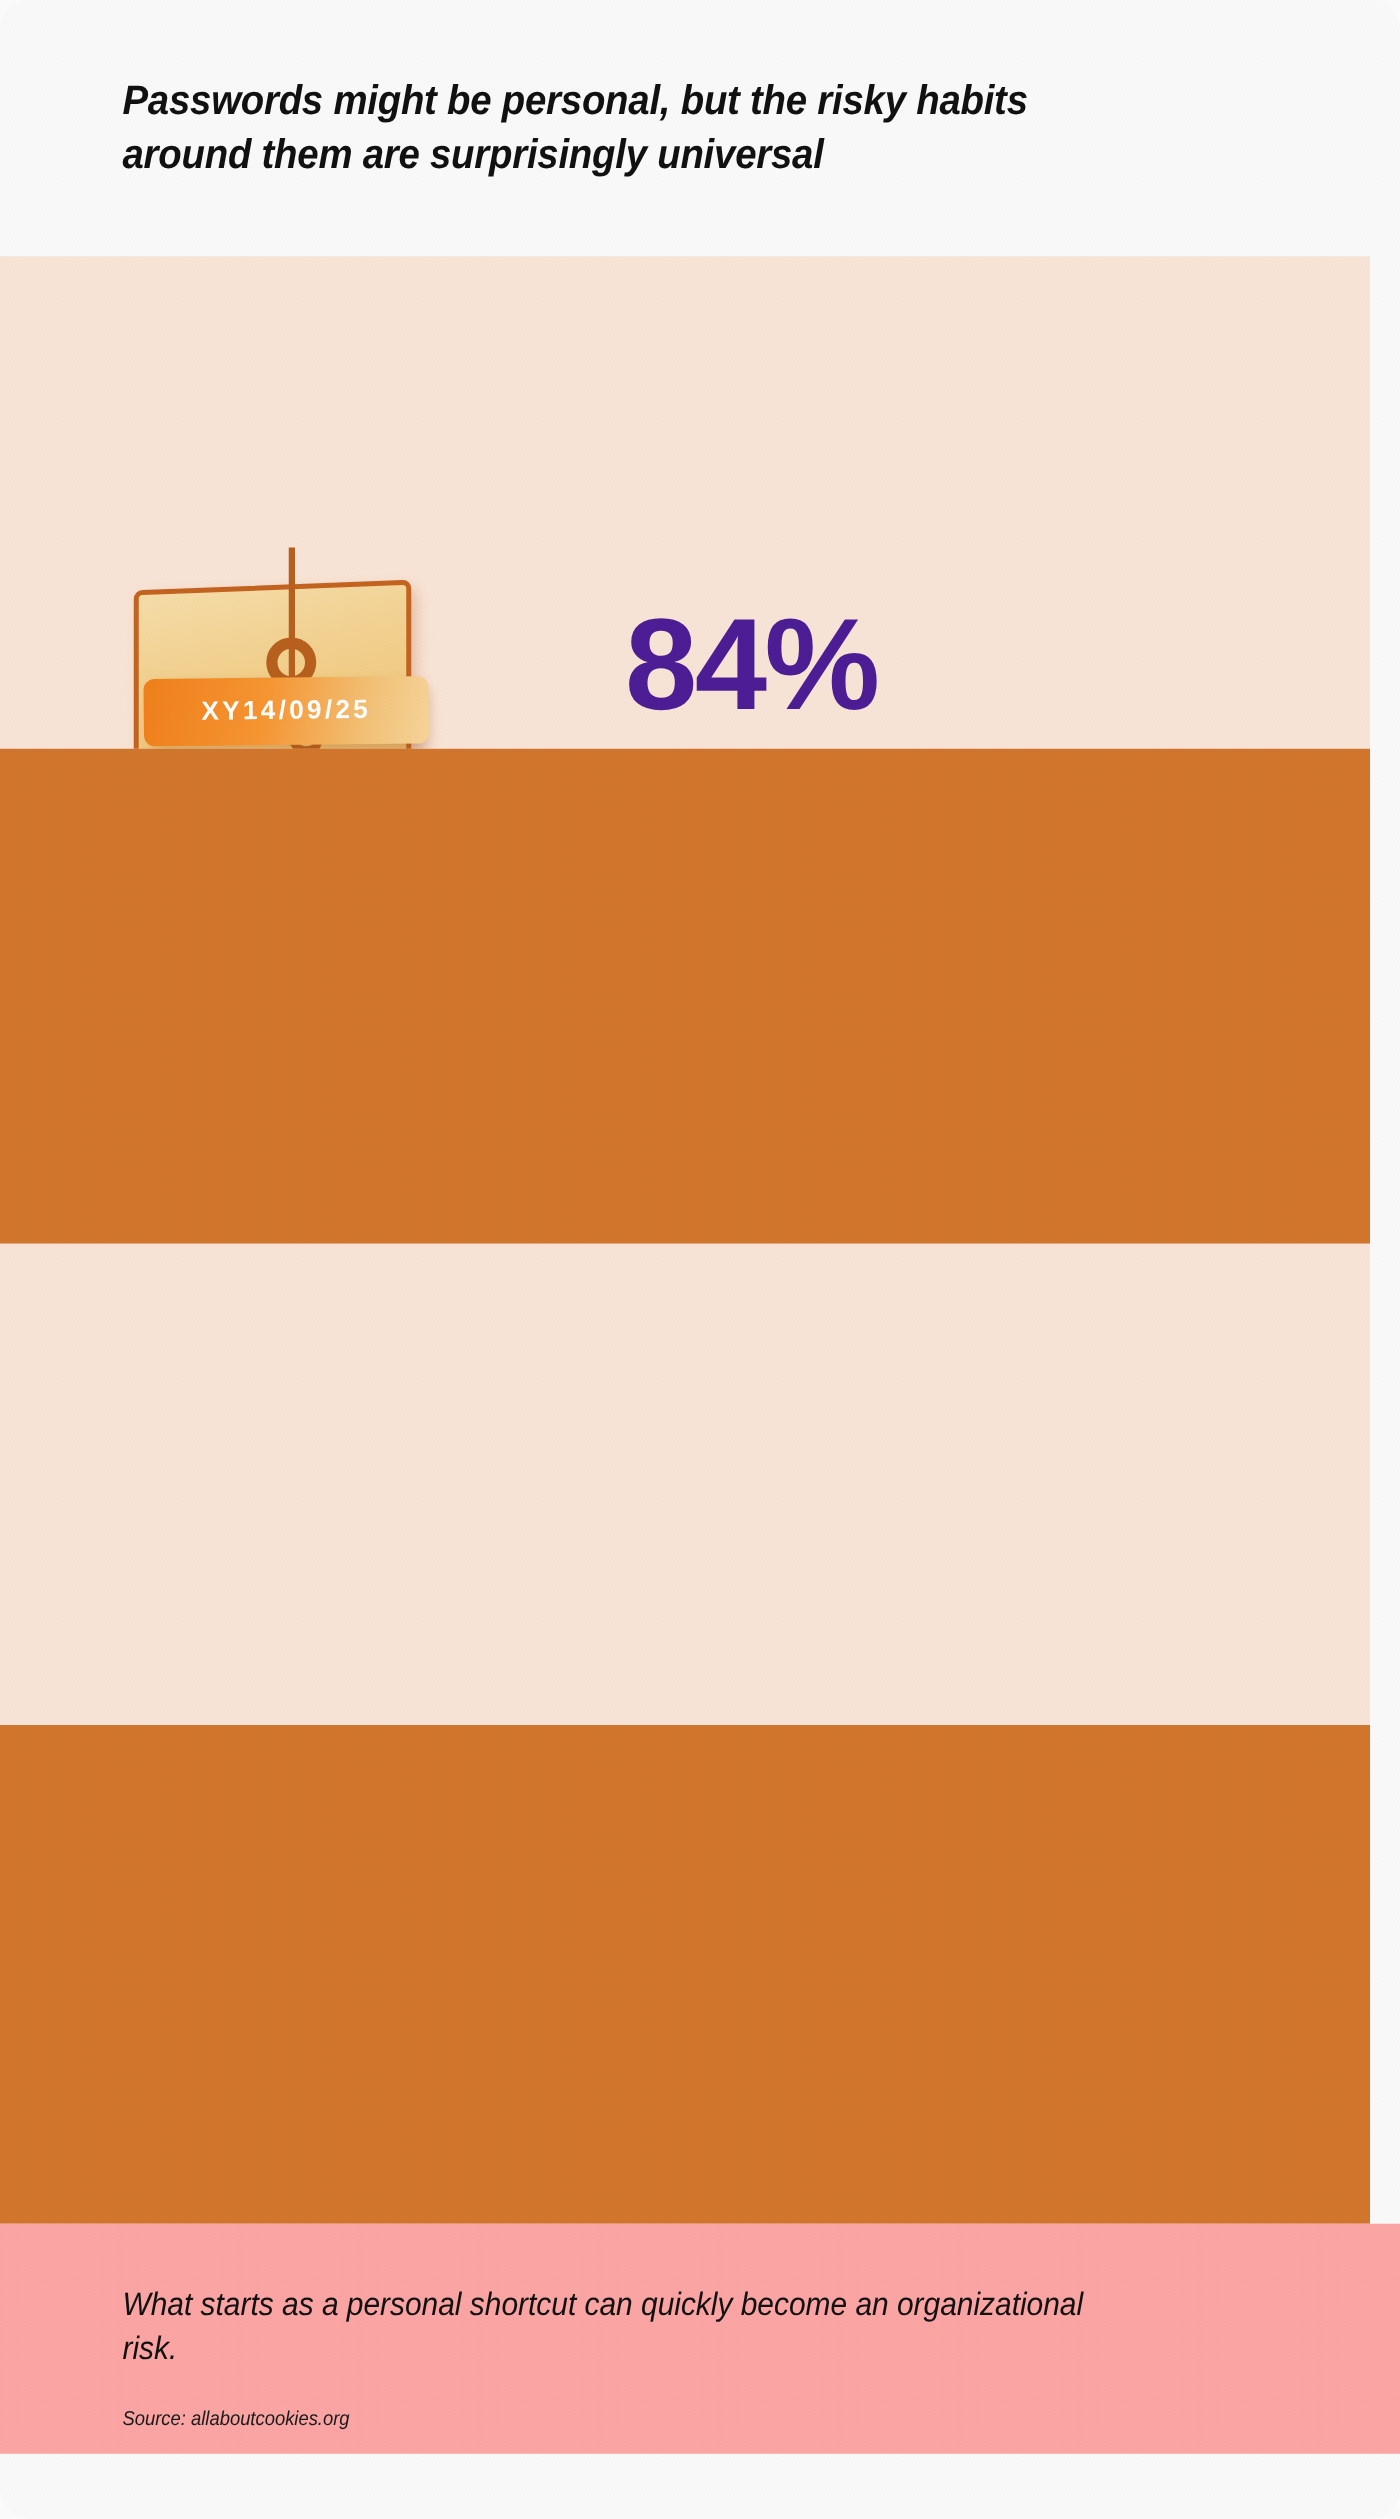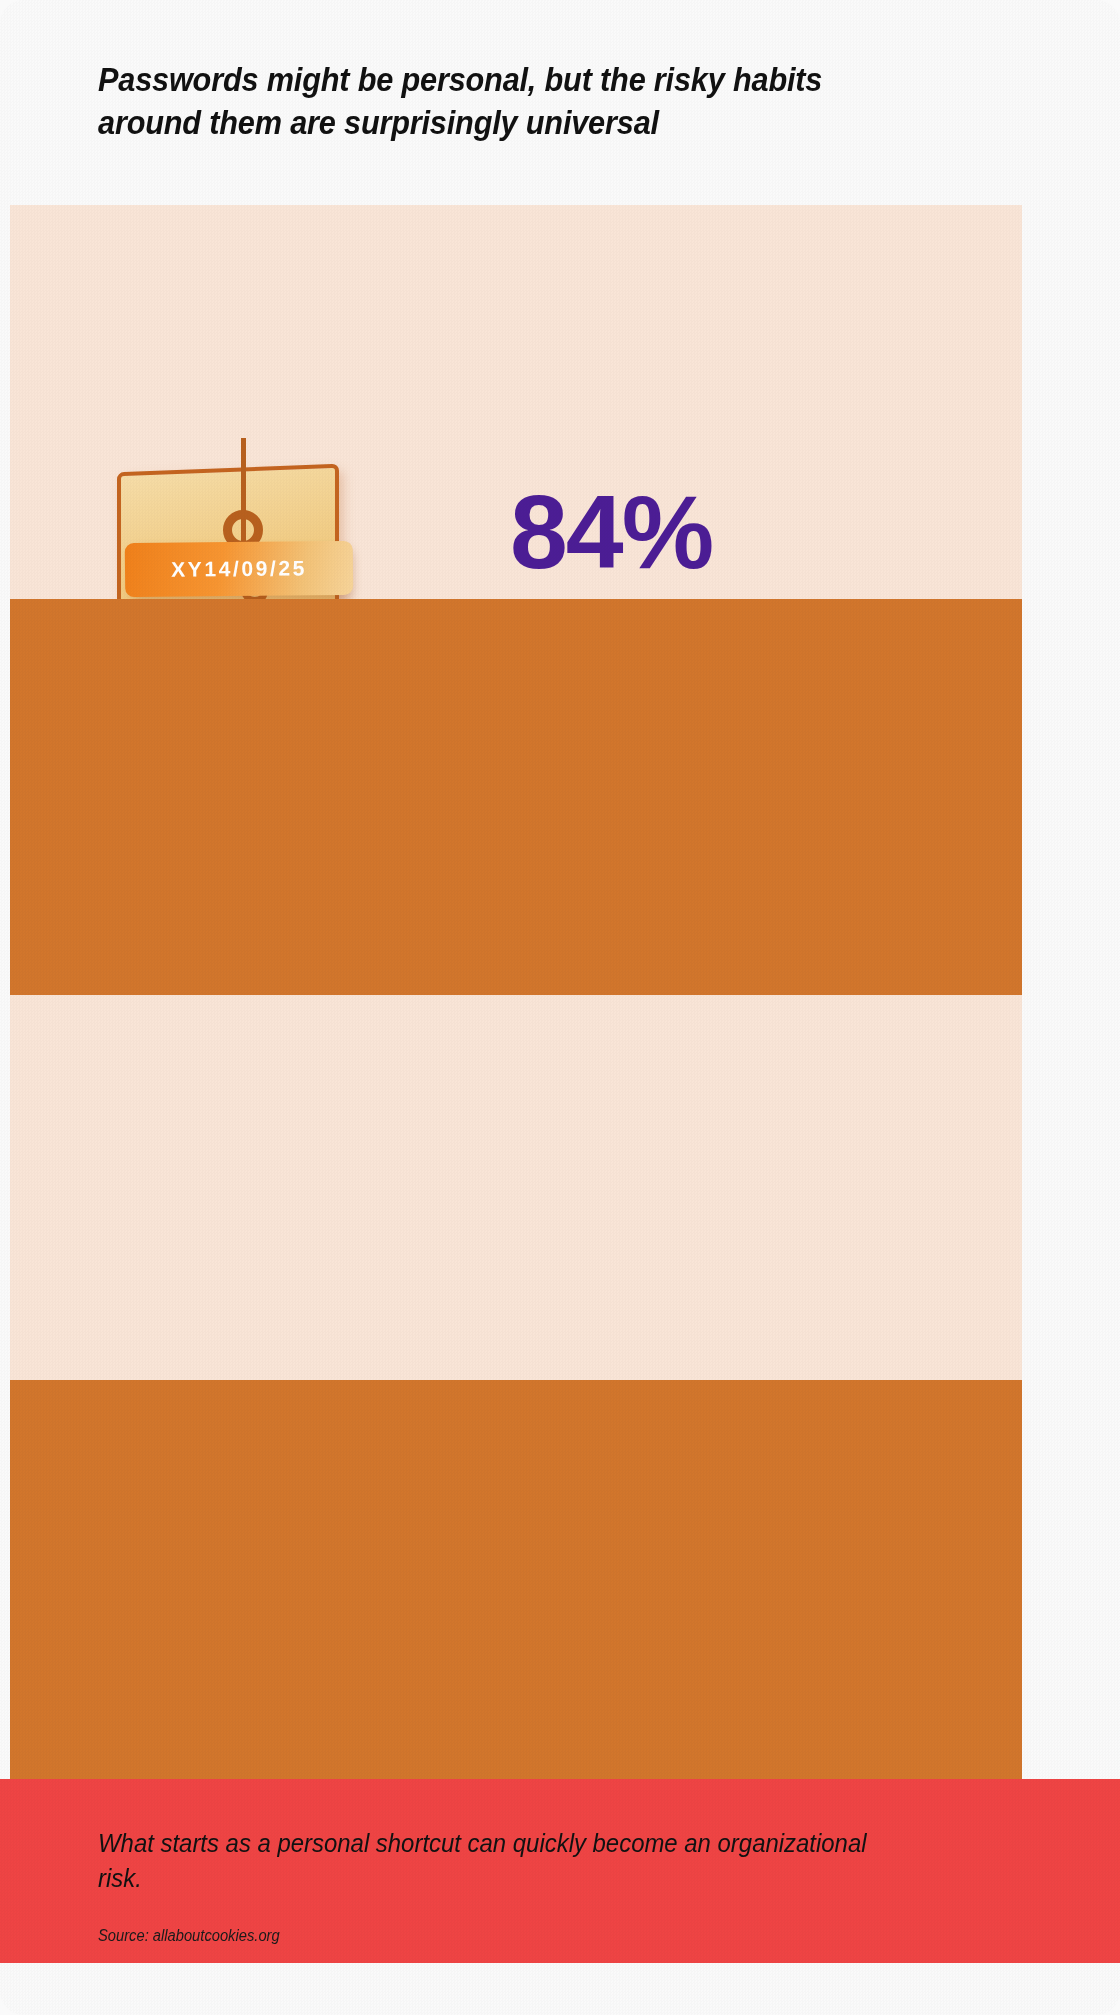--- a/index.html
+++ b/index.html
@@ -51,34 +51,34 @@
     font-style: italic;
     font-size: 33px;
     line-height: 43px;
     letter-spacing: -0.2px;
     color: #111111;
     transform: scaleX(0.93);
     transform-origin: left center;
   }
 
   
-  .band { position: absolute; left: 10px; width: 1012px; overflow: hidden; padding-left: 48px; }
+  .band { position: absolute; left: 0; width: 1096px; overflow: hidden; padding-left: 48px; }
   .band-light { background: #F9E5D7; }
   .band-dark  { background: #D2762C; }
 
   #band1 { top: 205px;  height: 394px; }
   #band2 { top: 599px;  height: 396px; }
   #band3 { top: 995px;  height: 385px; }
   #band4 { top: 1380px; height: 399px; }
 
   .footer {
     position: absolute;
     left: 0; top: 1779px;
     width: 1120px; height: 184px;
-    background: #ef4444;
+    background: #fca5a5;
   }
 
   
   .stat-block { position: absolute; }
 
   .bignum {
     font-family: "Liberation Sans", sans-serif;
     font-weight: bold;
     font-size: 104px;
     line-height: 98px;

